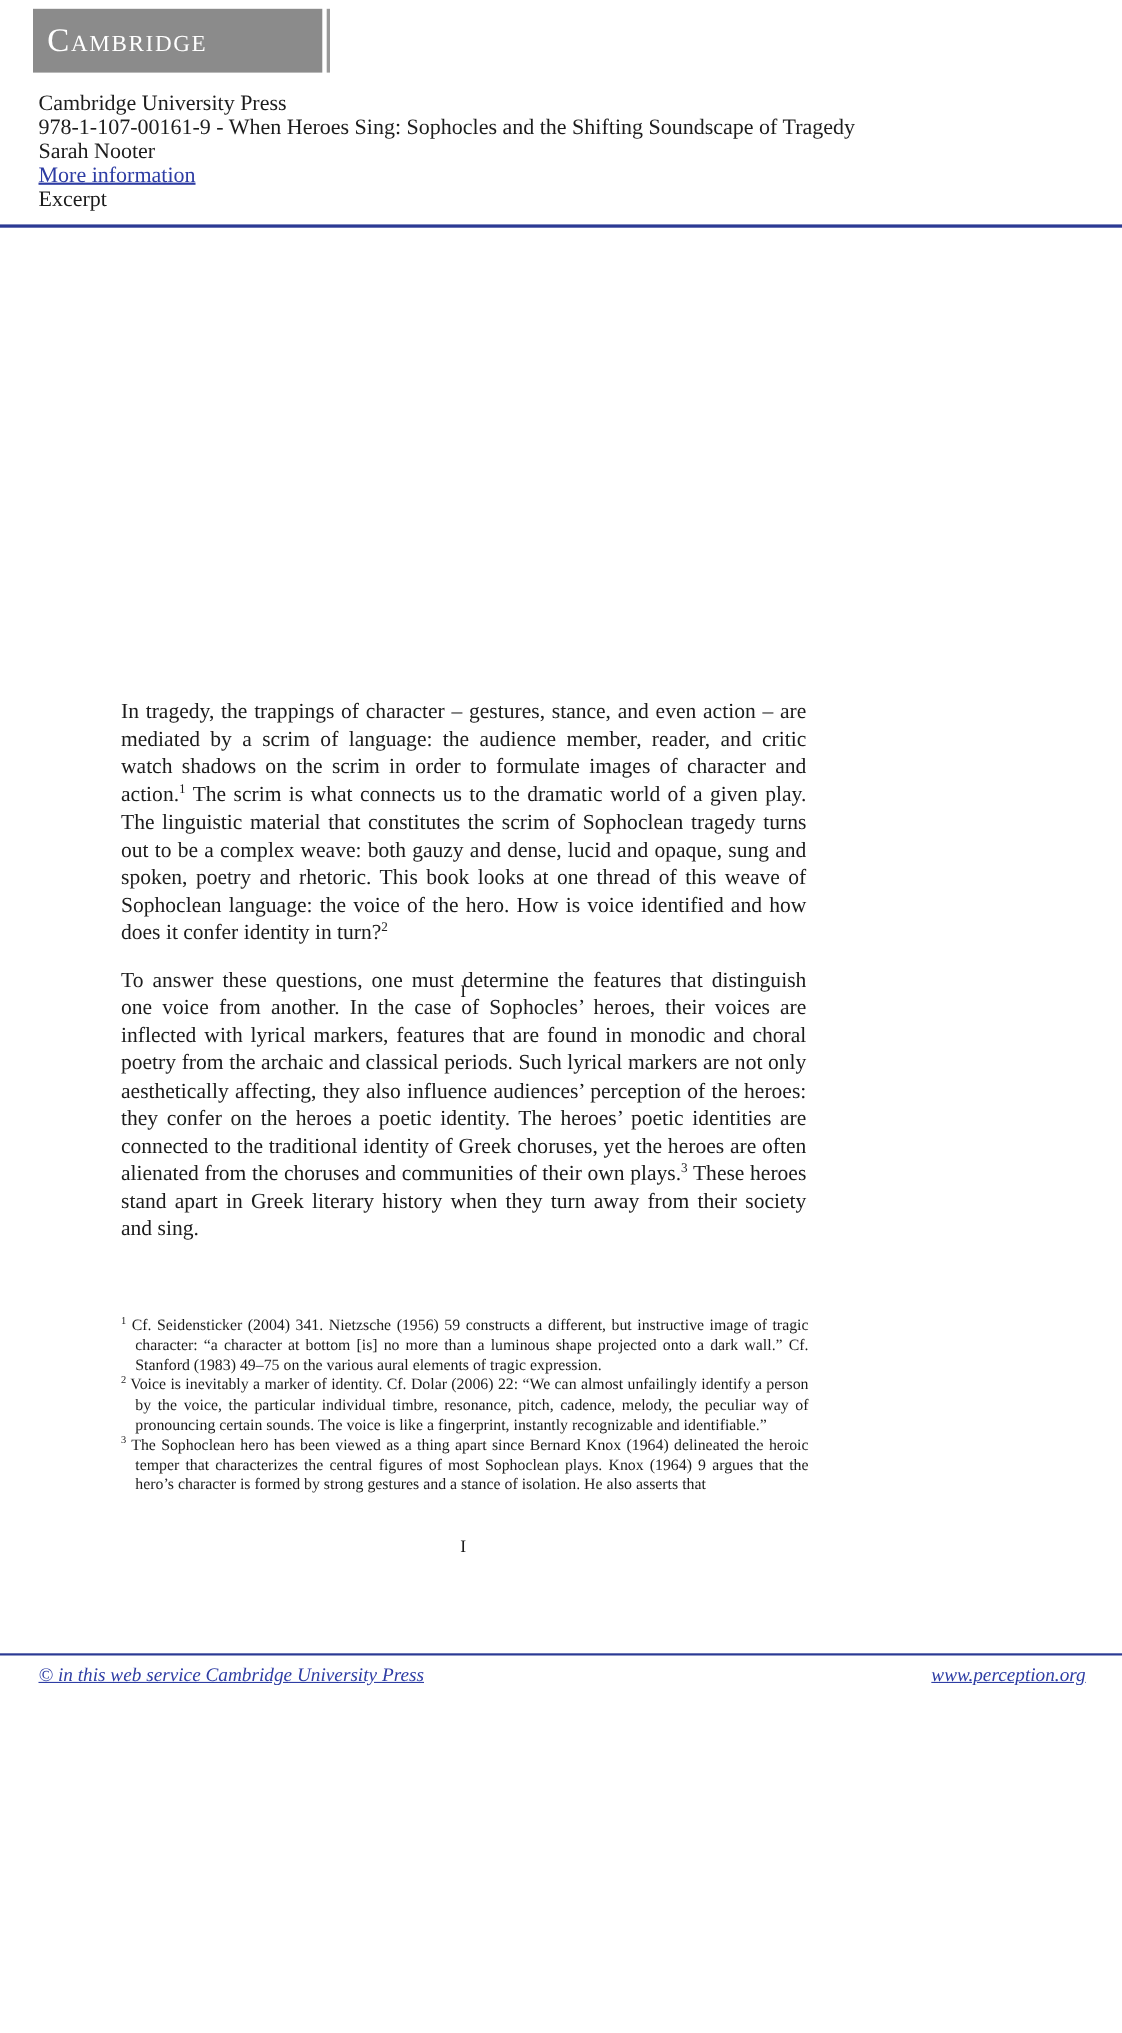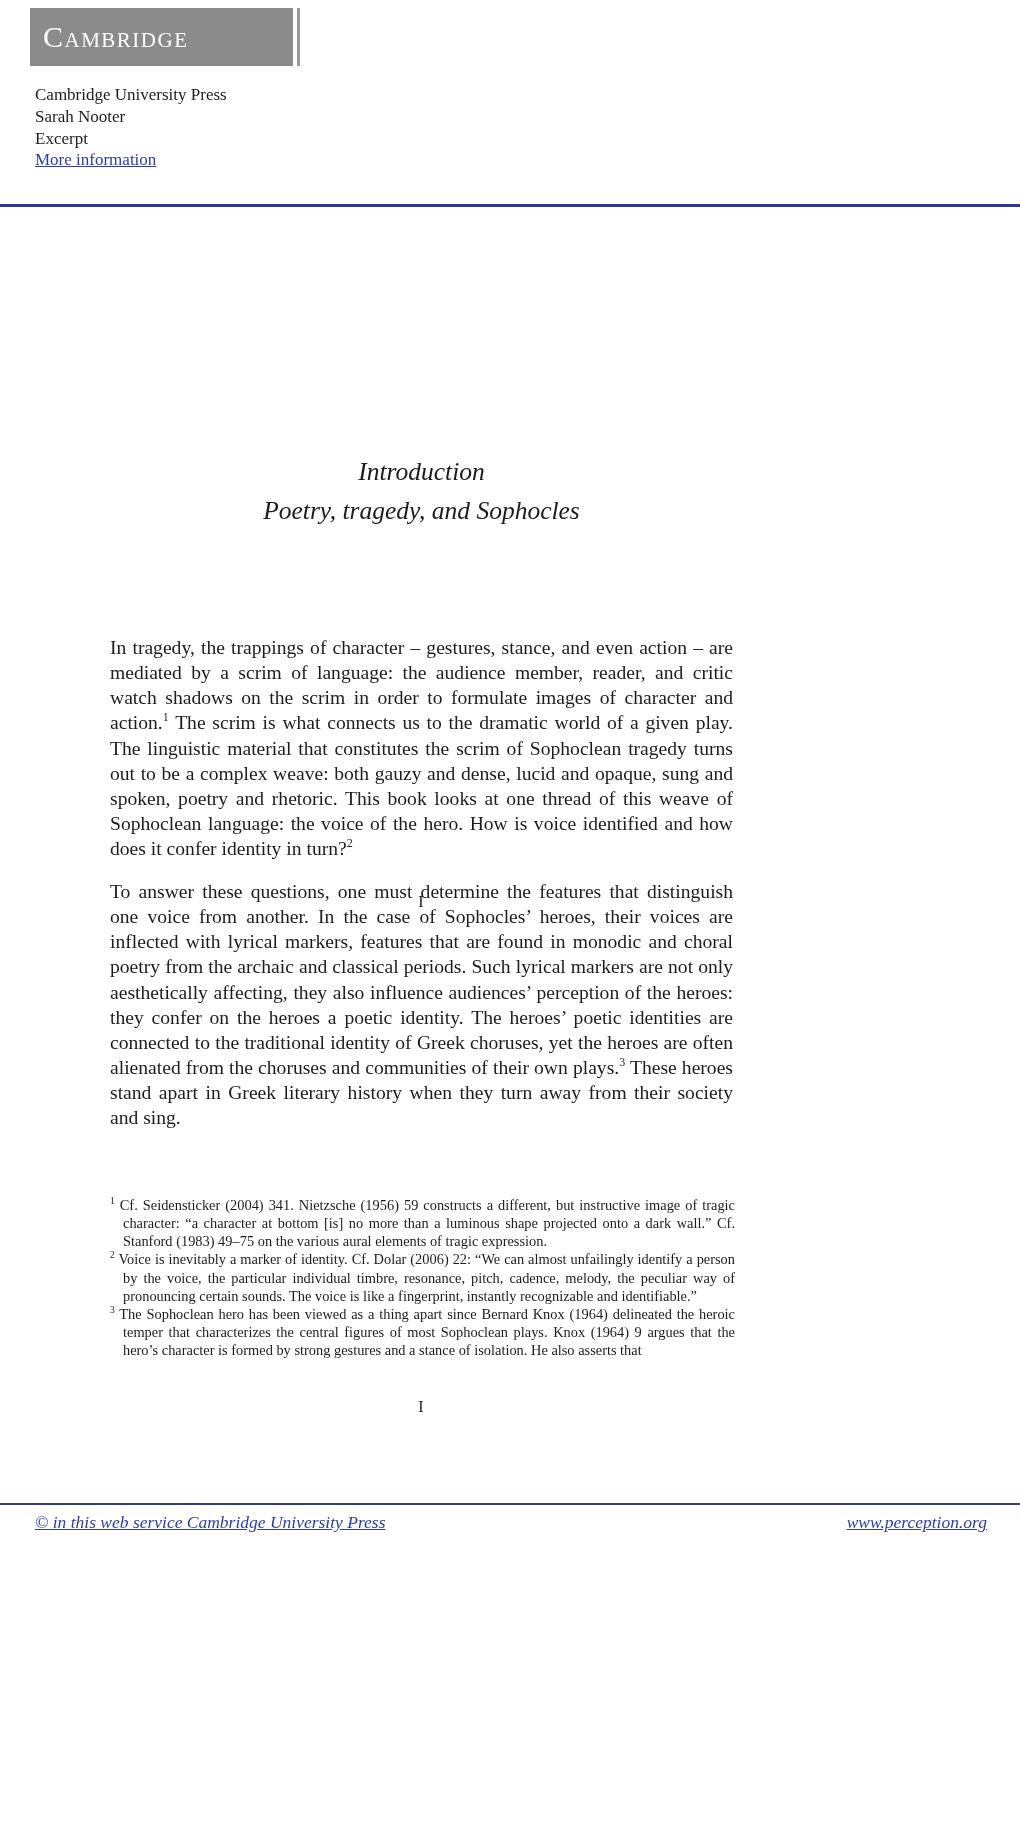--- a/index.html
+++ b/index.html
@@ -36,21 +36,21 @@
       position: absolute;
       left: 297px; top: 8px;
       width: 3px; height: 58px;
       background: #9a9a9a;
     }
 
     
     .meta {
       position: absolute;
       left: 35px; top: 84px;
-      font-size: 17px;
+      font-size: 20px;
       line-height: 21.8px;
       color: #1c1c1c;
     }
     .meta .link {
       color: #2e3da4;
       text-decoration: underline;
       cursor: pointer;
     }
 
     .top-rule {
@@ -150,31 +150,28 @@
 
 <div class="page">
 
   <div class="logo-box">
     <span class="logo-text">Cambridge</span>
   </div>
   <div class="logo-divider"></div>
 
   <div class="meta">
     <div>Cambridge University Press</div>
+    <div>978-1-107-00161-9 - When Heroes Sing: Sophocles and the Shifting Soundscape of Tragedy</div>
     <div>Sarah Nooter</div>
+    <div><a class="link">More information</a></div>
     <div>Excerpt</div>
-    <div><a class="link">More information</a></div>
   </div>
 
   <div class="top-rule"></div>
 
-  <div class="titles">
-    <div>Introduction</div>
-    <div>Poetry, tragedy, and Sophocles</div>
-  </div>
 
   <p class="para para-1"><span>In tragedy, the trappings of character – gestures, stance, and even action – are mediated by a scrim of language: the audience member, reader, and critic watch shadows on the scrim in order to formulate images of character and action.</span><sup class="fnref">1</sup><span> The scrim is what connects us to the dramatic world of a given play. The linguistic material that constitutes the scrim of Sophoclean tragedy turns out to be a complex weave: both gauzy and dense, lucid and opaque, sung and spoken, poetry and rhetoric. This book looks at one thread of this weave of Sophoclean language: the voice of the hero. How is voice identified and how does it confer identity in turn?</span><sup class="fnref">2</sup></p>
 
   <div class="section-num">I</div>
 
   <p class="para para-2"><span>To answer these questions, one must determine the features that distinguish one voice from another. In the case of Sophocles’ heroes, their voices are inflected with lyrical markers, features that are found in monodic and choral poetry from the archaic and classical periods. Such lyrical markers are not only aesthetically affecting, they also influence audiences’ perception of the heroes: they confer on the heroes a poetic identity. The heroes’ poetic identities are connected to the traditional identity of Greek choruses, yet the heroes are often alienated from the choruses and communities of their own plays.</span><sup class="fnref">3</sup><span> These heroes stand apart in Greek literary history when they turn away from their society and sing.</span></p>
 
   <div class="footnotes">
     <div class="footnote"><sup>1</sup> <span>Cf. Seidensticker (2004) 341. Nietzsche (1956) 59 constructs a different, but instructive image of tragic character: “a character at bottom [is] no more than a luminous shape projected onto a dark wall.” Cf. Stanford (1983) 49–75 on the various aural elements of tragic expression.</span></div>
     <div class="footnote"><sup>2</sup> <span>Voice is inevitably a marker of identity. Cf. Dolar (2006) 22: “We can almost unfailingly identify a person by the voice, the particular individual timbre, resonance, pitch, cadence, melody, the peculiar way of pronouncing certain sounds. The voice is like a fingerprint, instantly recognizable and identifiable.”</span></div>

